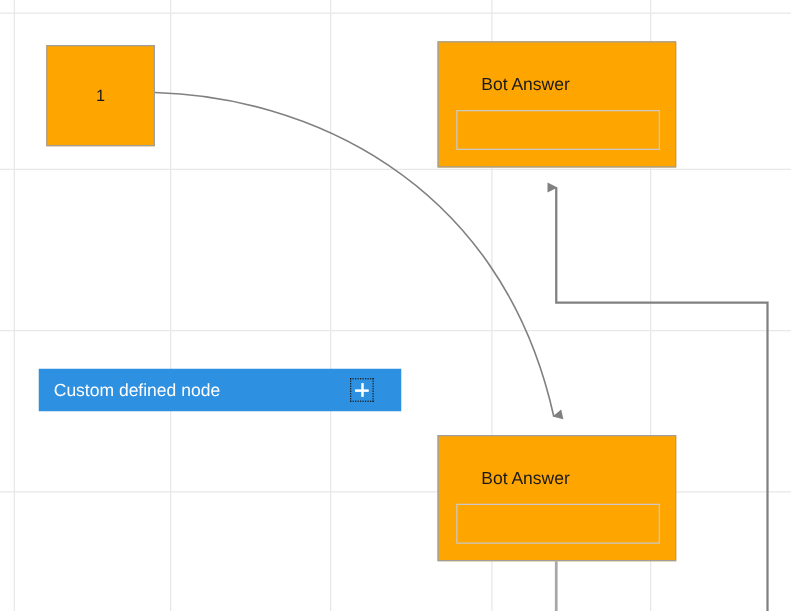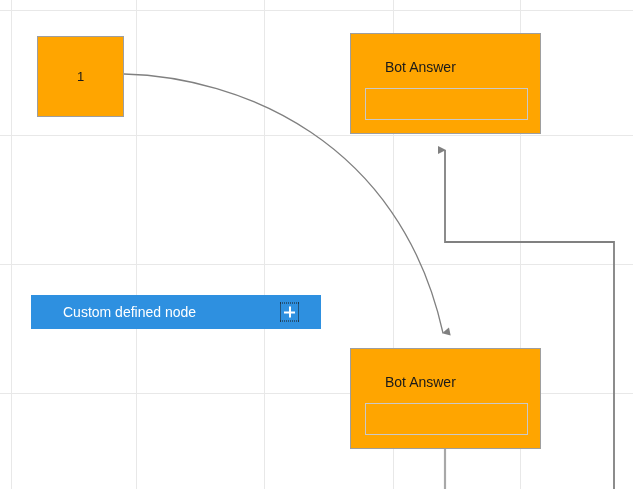--- a/index.html
+++ b/index.html
@@ -98,21 +98,21 @@
   .palette-item {
     position: absolute;
     left: 31px;
     top: 295px;
     width: 290px;
     height: 34px;
     background: #2E90E0;
     display: flex;
     align-items: center;
     box-sizing: border-box;
-    padding-left: 32px;
+    padding-left: 12px;
   }
   .palette-item .palette-label {
     color: #ffffff;
     font-size: 14px;
     line-height: 1;
     flex: 0 0 auto;
   }
   .palette-item .palette-add {
     position: absolute;
     right: 22px;

